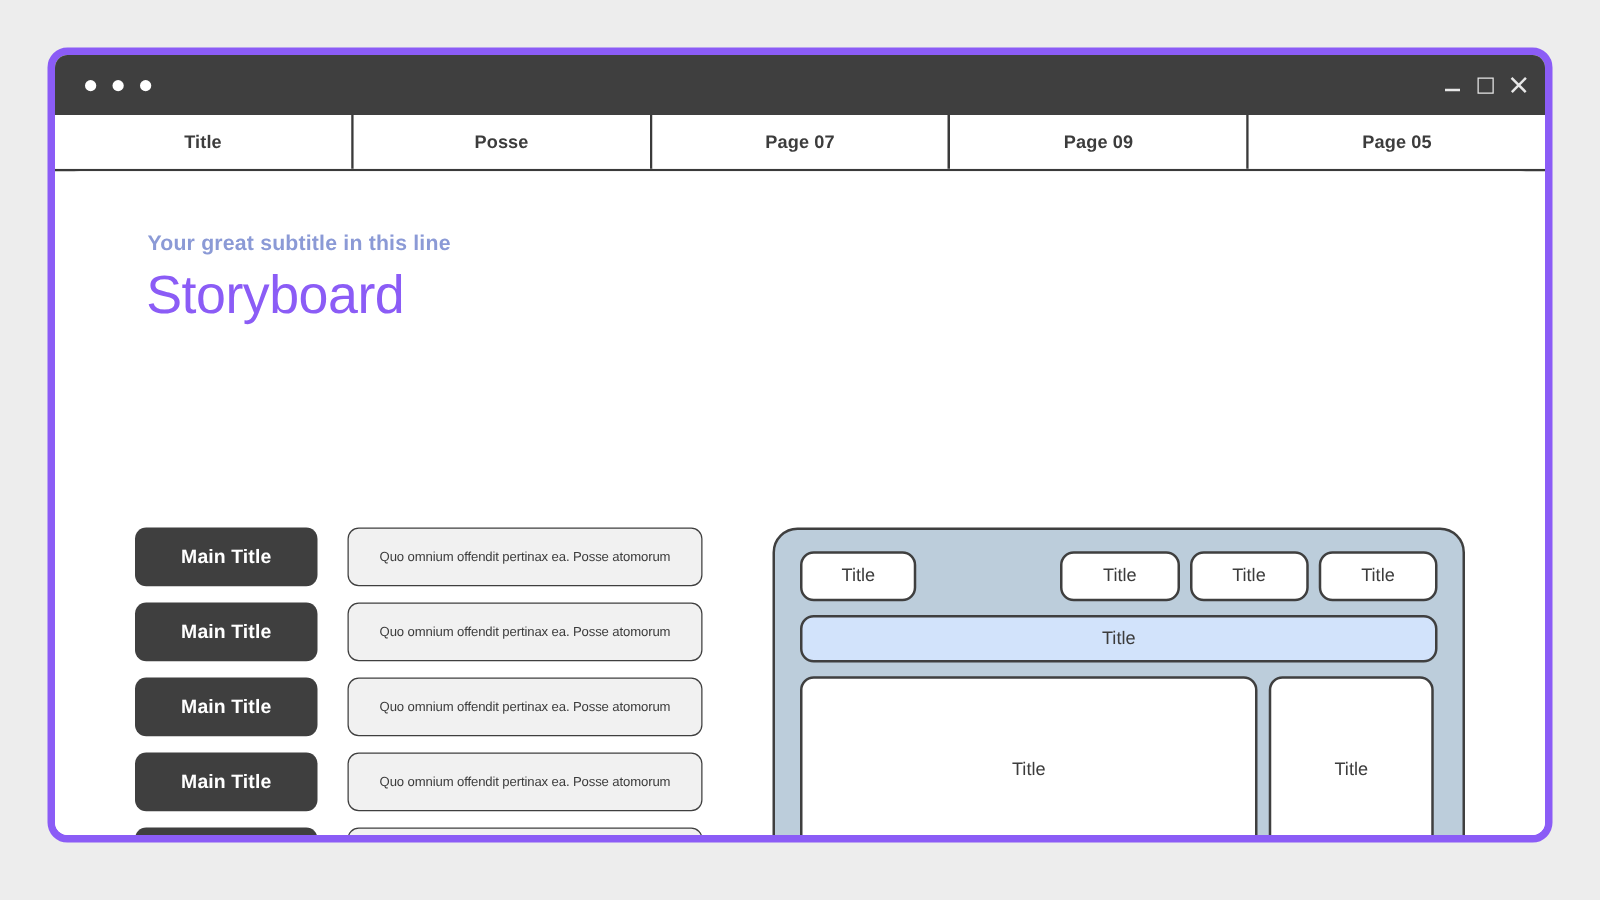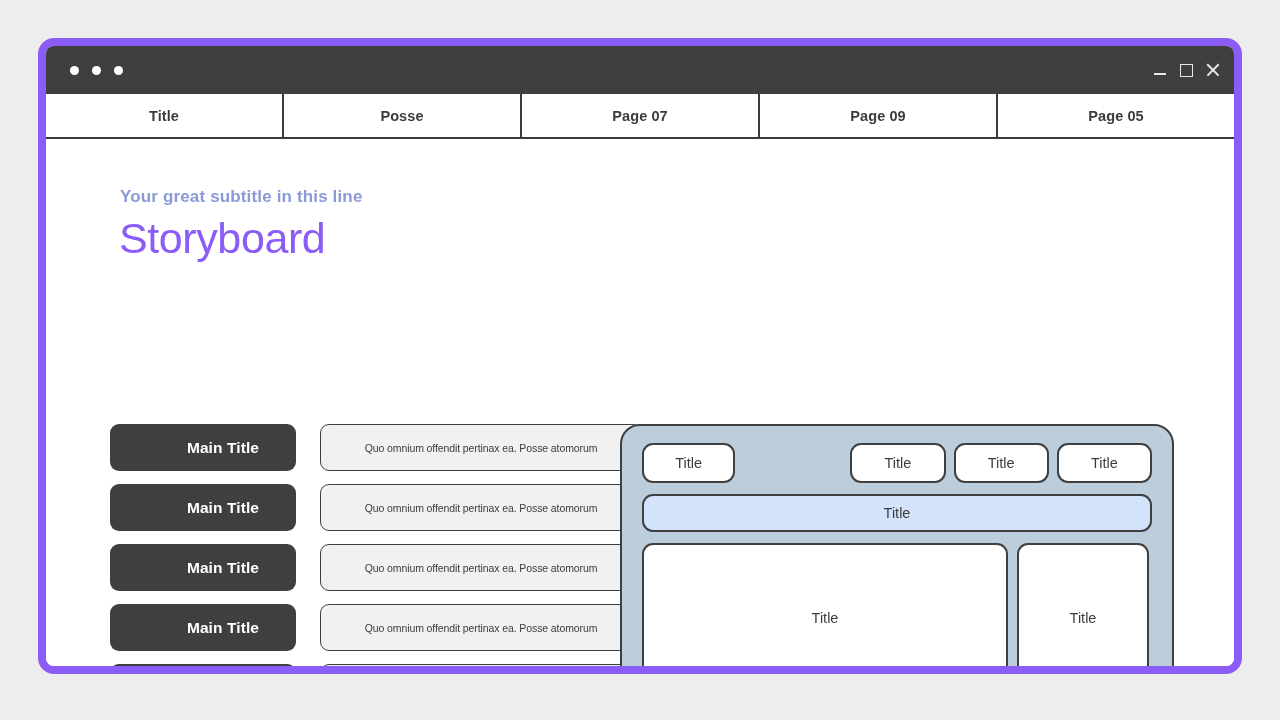--- a/index.html
+++ b/index.html
@@ -12,21 +12,21 @@
     font-family: "Liberation Sans", sans-serif;
   }
 
   
   #app-window {
     position: absolute;
     left: 38px;
     top: 38px;
     width: 1204px;
     height: 636px;
-    border: 8px solid #8b5cf6;
+    border: 6px solid #8b5cf6;
     border-radius: 16px;
     background: #ffffff;
     box-sizing: border-box;
     overflow: hidden;
   }
 
   #titlebar {
     position: relative;
     height: 48px;
     background: #3f3f3f;
@@ -144,24 +144,23 @@
     width: 146px; height: 47px;
     background: #3f3f3f;
     border-radius: 9px;
     color: #ffffff;
     font-size: 15.5px;
     font-weight: 700;
     display: flex;
     align-items: center;
     justify-content: center;
     letter-spacing: .1px;
-    padding-left: 40px;
   }
   .desc-box {
-    width: 322px; height: 47px;
+    width: 284px; height: 47px;
     background: #f1f1f1;
     border: 1.6px solid #3f3f3f;
     border-radius: 9px;
     display: flex;
     align-items: center;
     justify-content: center;
     font-size: 10.5px;
     color: #3c3c3c;
     box-sizing: border-box;
     letter-spacing: -.1px;

